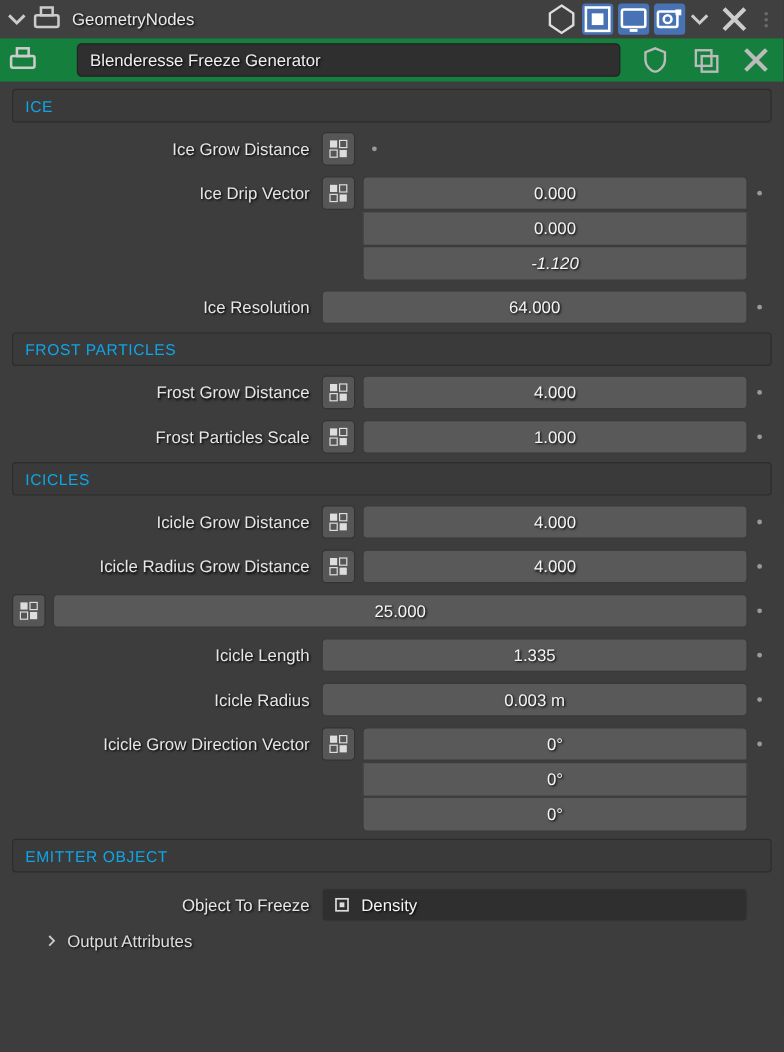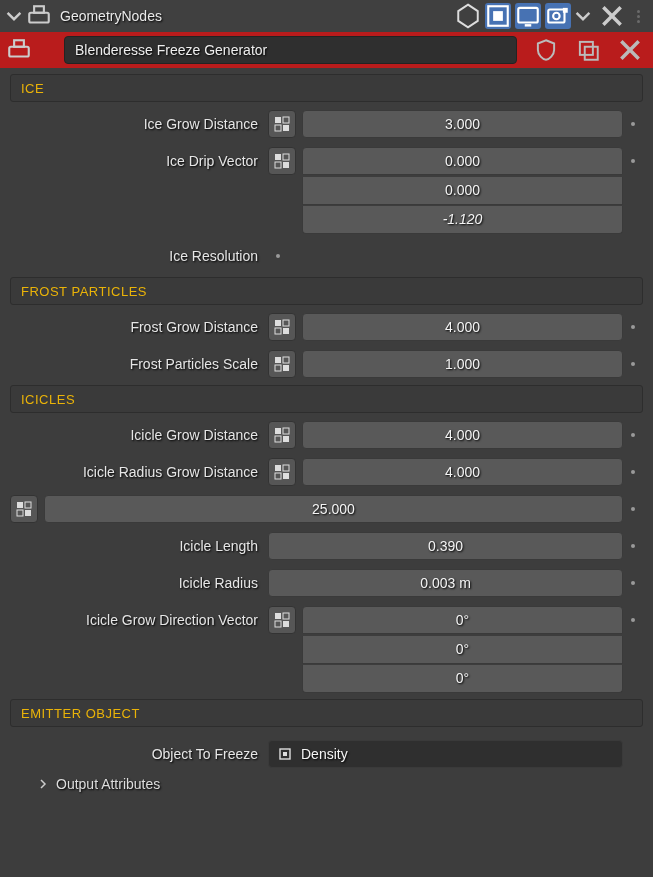--- a/index.html
+++ b/index.html
@@ -41,40 +41,40 @@
   .icon-btn.active { background:#4772b3; color:#fff; }
   .grip {
     width: 18px;
     display:flex;flex-direction:column;gap:2px;align-items:center;justify-content:center;
     opacity:.4;
   }
   .grip span{width:3px;height:3px;background:#aaa;border-radius:50%;}
   .secondary-row {
     display:flex;align-items:center;height:36px;
     padding:0 10px 0 6px; gap:16px;
-    background:#b91c1c;
+    background:#15803d;
     justify-content:space-between;
   }
   .sec-input {
     flex:1; height:28px;
     background:#2f2f2f;border:1px solid #232323;border-radius:4px;
     color:#eee;padding:0 10px;font-size:14px;
     display:flex;align-items:center;
     text-shadow: 1px 1px 2px #000;
   }
   .panel {
     padding: 0 10px;
   }
   .section-header {
     background:#3a3a3a;
     height:28px;
     border-radius:3px;
     display:flex;align-items:center;
     padding:0 10px;
-    color:#eab308;
+    color:#0ea5e9;
     font-size:13px;
     margin-top:6px;
     border:1px solid #2d2d2d;
     letter-spacing:.5px;
   }
   .prop-row {
     display:flex;
     align-items:center;
     height:30px;
     margin-top:7px;
@@ -229,21 +229,20 @@
   <div class="prop-row">
     <div class="prop-label">Ice Grow Distance</div>
     <div class="attr-icon">
       <svg viewBox="0 0 16 16">
           <rect x="1" y="1" width="6" height="6" fill="#ddd"></rect>
           <rect x="9" y="1" width="6" height="6" fill="none" stroke="#ddd"></rect>
           <rect x="1" y="9" width="6" height="6" fill="none" stroke="#ddd"></rect>
           <rect x="9" y="9" width="6" height="6" fill="#ddd"></rect>
         </svg>
     </div>
-    <div class="value-field">3.000</div>
     <div class="pin"></div>
   </div>
 
   <div class="prop-row">
     <div class="prop-label">Ice Drip Vector</div>
     <div class="attr-icon">
       <svg viewBox="0 0 16 16">
           <rect x="1" y="1" width="6" height="6" fill="#ddd"></rect>
           <rect x="9" y="1" width="6" height="6" fill="none" stroke="#ddd"></rect>
           <rect x="1" y="9" width="6" height="6" fill="none" stroke="#ddd"></rect>
@@ -261,20 +260,21 @@
   </div>
   <div class="prop-row tight">
     <div class="prop-label"></div>
       <div class="spacer-icon"></div>
     <div class="value-field" style="border-top-left-radius:0;border-top-right-radius:0;border-top:0;font-style:italic;">-1.120</div>
     <div class="pin" style="visibility:hidden;"></div>
   </div>
 
   <div class="prop-row">
     <div class="prop-label">Ice Resolution</div>
+    <div class="value-field">64.000</div>
     <div class="pin"></div>
   </div>
 
   <div class="section-header">FROST PARTICLES</div>
 
   <div class="prop-row">
     <div class="prop-label">Frost Grow Distance</div>
     <div class="attr-icon">
       <svg viewBox="0 0 16 16">
           <rect x="1" y="1" width="6" height="6" fill="#ddd"></rect>
@@ -340,21 +340,21 @@
           <rect x="1" y="9" width="6" height="6" fill="none" stroke="#ddd"></rect>
           <rect x="9" y="9" width="6" height="6" fill="#ddd"></rect>
         </svg>
     </div>
     <div class="value-field">25.000</div>
     <div class="pin"></div>
   </div>
 
   <div class="prop-row">
     <div class="prop-label">Icicle Length</div>
-    <div class="value-field">0.390</div>
+    <div class="value-field">1.335</div>
     <div class="pin"></div>
   </div>
 
   <div class="prop-row">
     <div class="prop-label">Icicle Radius</div>
     <div class="value-field">0.003 m</div>
     <div class="pin"></div>
   </div>
 
   <div class="prop-row">

